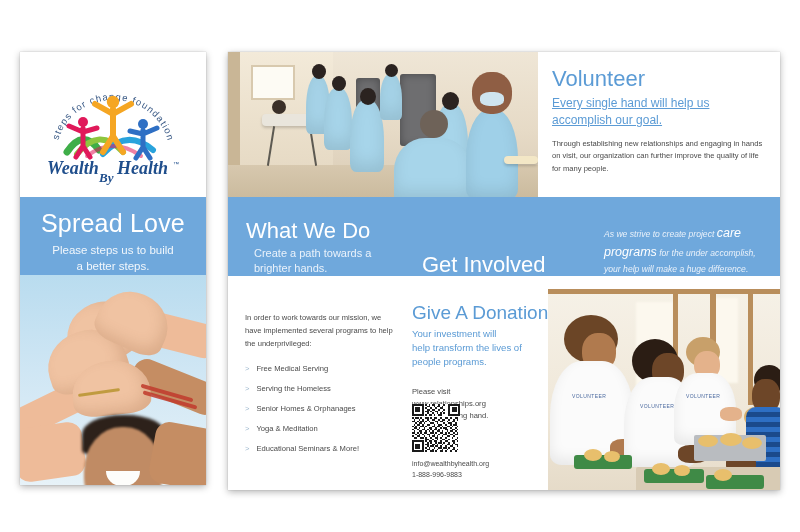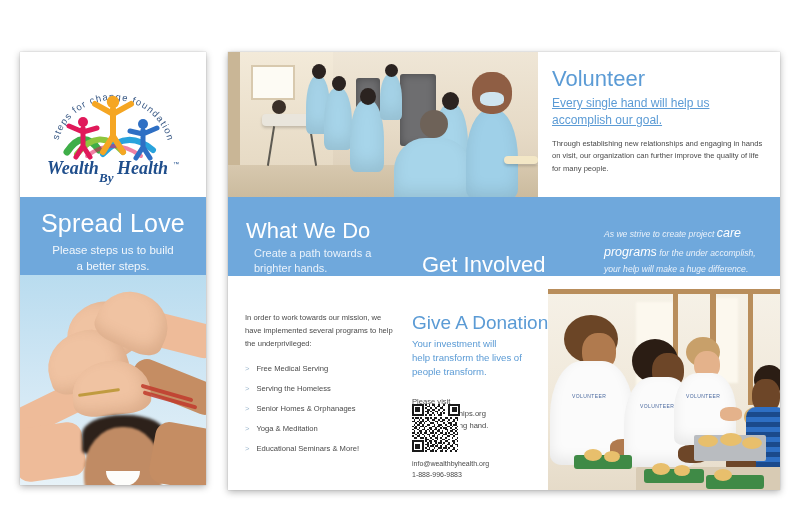--- a/index.html
+++ b/index.html
@@ -60,21 +60,21 @@
 
   
   .bot{position:absolute;left:0;top:224px;width:100%;height:241px;background:#fff;margin-top:13px;}
   .bot-left{position:absolute;left:17px;top:22px;width:150px;}
   .bl-intro{font-size:7.6px;color:#4a4a4a;line-height:1.72;}
   .bl-list{margin:14px 0 0 0;padding:0;list-style:none;}
   .bl-list li{font-size:7.6px;color:#4a4a4a;line-height:1.3;margin-bottom:10px;
               display:flex;gap:7px;}
   .chev{color:#9fb9cf;font-size:7.6px;}
 
-  .bot-mid{position:absolute;left:184px;top:24px;width:150px;}
+  .bot-mid{position:absolute;left:184px;top:14px;width:150px;}
   .gd-title{font-size:19px;color:#5b9bd5;line-height:1;font-weight:400;}
   .gd-sub{font-size:9.6px;color:#5b9bd5;line-height:1.45;margin-top:5px;}
   .gd-visit{font-size:7.6px;color:#4a4a4a;line-height:1.62;margin-top:17px;}
   .qr{position:absolute;left:184px;top:115px;width:48px;height:48px;}
   .contact{position:absolute;left:184px;top:170px;font-size:7px;color:#4a4a4a;line-height:1.55;}
 
   .bot-photo{position:absolute;right:0;top:0;width:232px;height:214px;overflow:hidden;}
 
   
   .scene{position:absolute;inset:0;}
@@ -301,21 +301,21 @@
             <span>Educational Seminars &amp; More!</span>
           </li>
         </ul>
       </div>
 
       <div class="bot-mid">
         <div class="gd-title">Give A Donation</div>
         <div class="gd-sub">
           <span>Your investment will</span><br>
           <span>help transform the lives of</span><br>
-          <span>people transform.</span>
+          <span>people programs.</span>
         </div>
         <div class="gd-visit">
           <span>Please visit</span><br>
           <span>www.relationships.org</span><br>
           <span>to give a helping hand.</span>
         </div>
       </div>
 
       <div class="qr">
         <svg viewBox="0 0 29 29" width="48" height="48" shape-rendering="crispEdges" aria-hidden="true">

